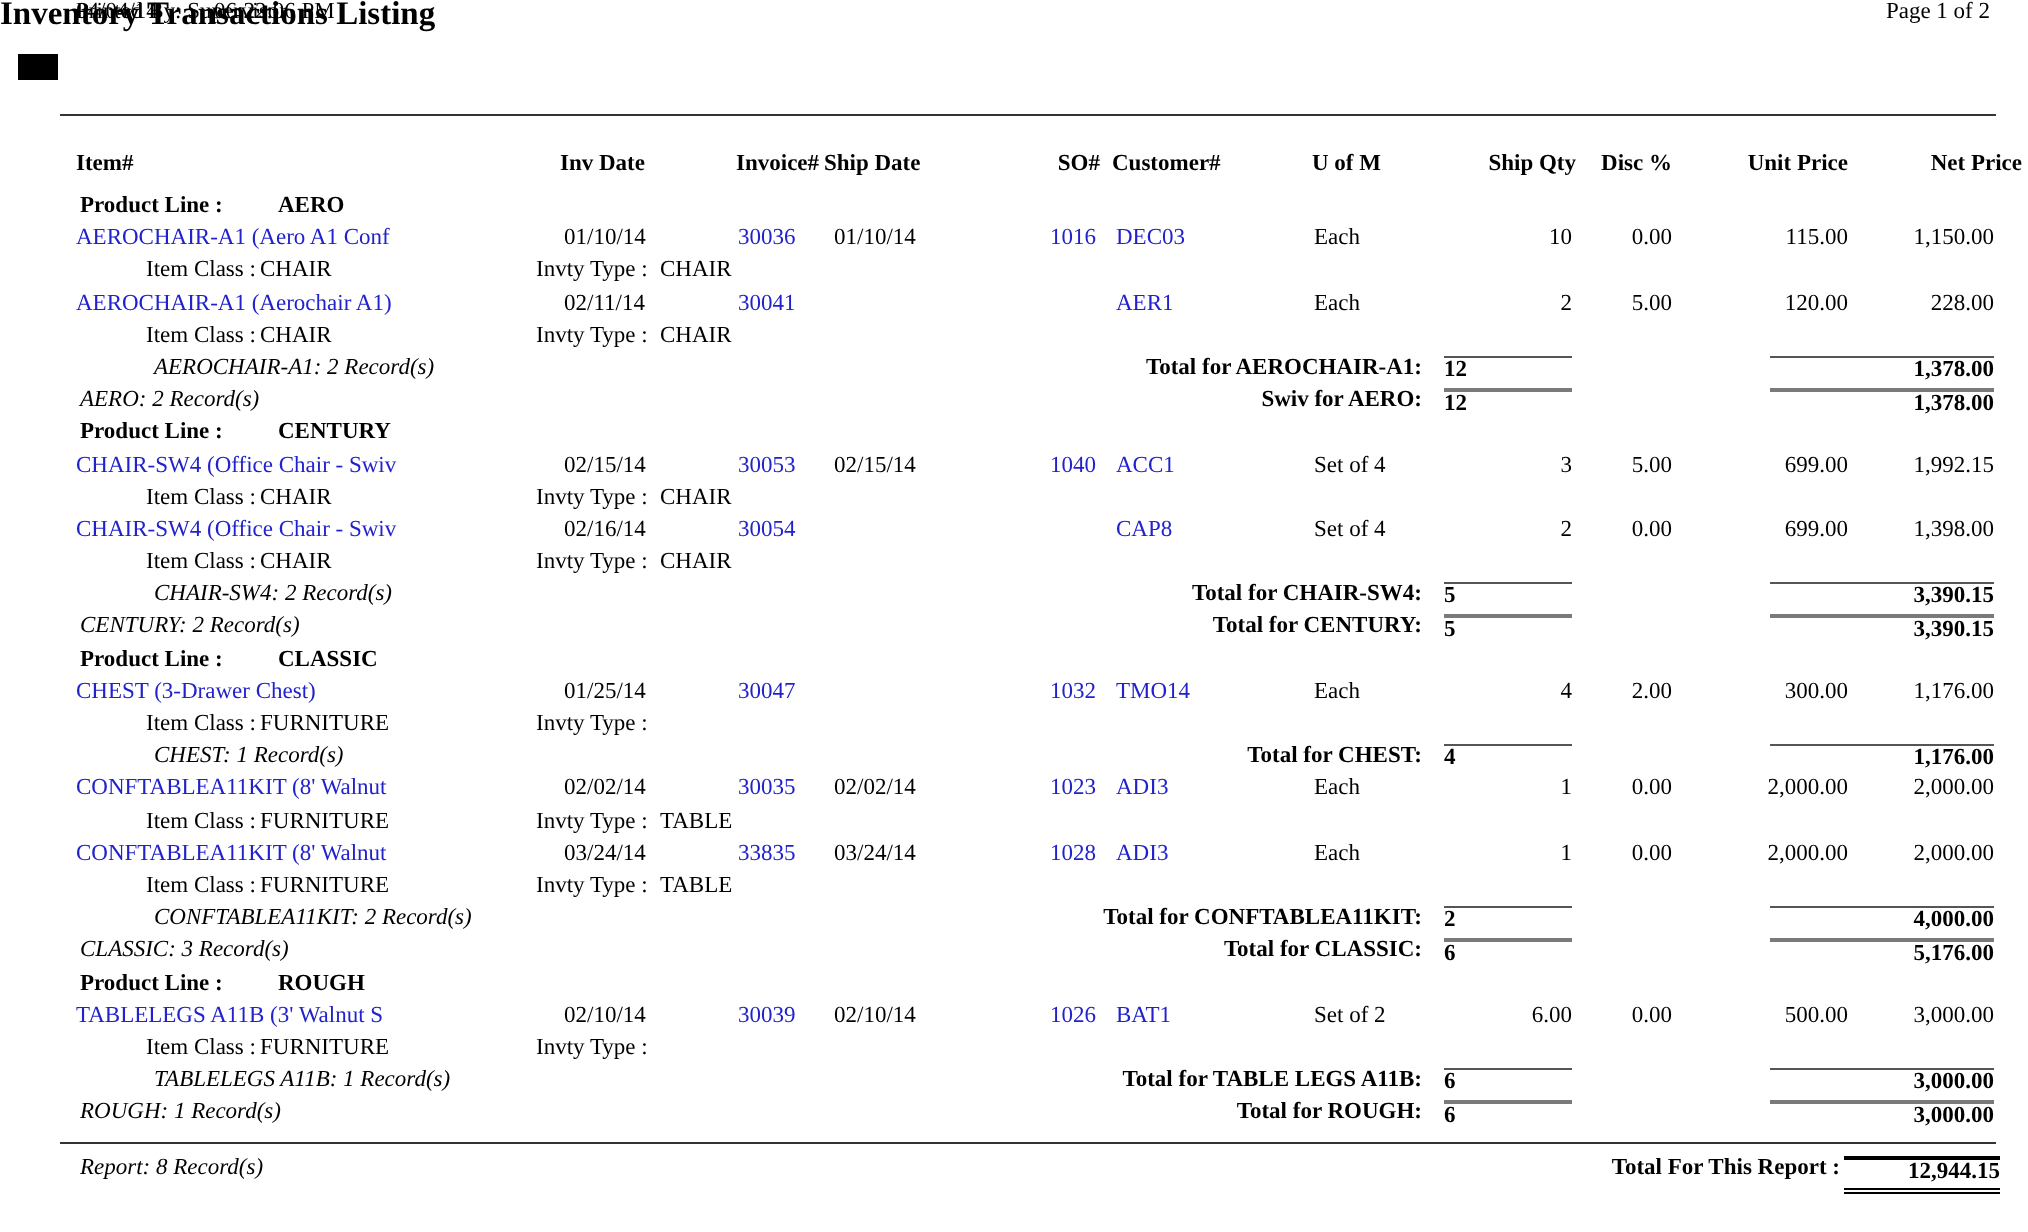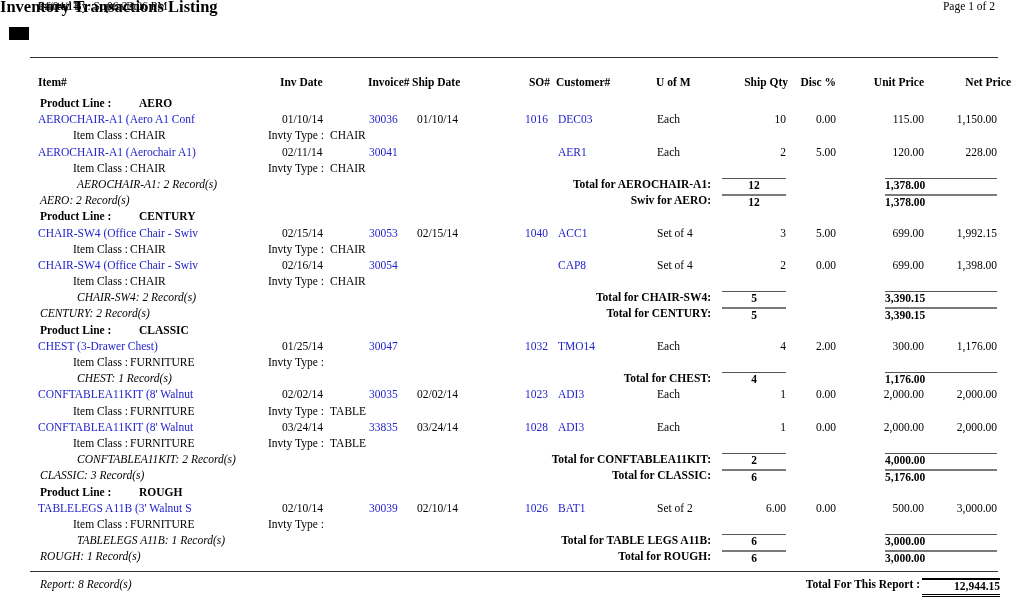--- a/index.html
+++ b/index.html
@@ -36,22 +36,22 @@
   .x-net{right:17px}
   .x-icl{left:73px}
   .x-icv{left:130px}
   .x-itl{left:268px}
   .x-itv{left:330px}
   .pl-l{left:40px;font-weight:bold}
   .pl-n{left:139px;font-weight:bold}
   .x-recI{left:77px;font-style:italic}
   .x-recG{left:40px;font-style:italic}
   .x-totl{right:303px;font-weight:bold}
-  .x-totq{right:228px;width:64px;text-align:center;border-top:1px solid #555;font-weight:bold}
-  .x-totn{right:17px;width:112px;text-align:left;border-top:1px solid #555;font-weight:bold}
+  .x-totq{right:228px;width:64px;text-align:left;border-top:1px solid #555;font-weight:bold}
+  .x-totn{right:17px;width:112px;text-align:right;border-top:1px solid #555;font-weight:bold}
   .grp .x-totq,.grp .x-totn{border-top:2px solid #7a7a7a}
   
   .fdiv{margin:6px 0 0 30px;width:968px;border-top:1px solid #333;height:0}
   .frow{position:relative;height:24px}
   .frow .c{top:6px}
   .x-ftl{right:94px;font-weight:bold}
   .x-ftv{right:14px;width:78px;text-align:right;font-weight:bold;border-top:2px solid #000;border-bottom:3px double #000;padding-bottom:1px}
 </style>
 </head>
 <body>

